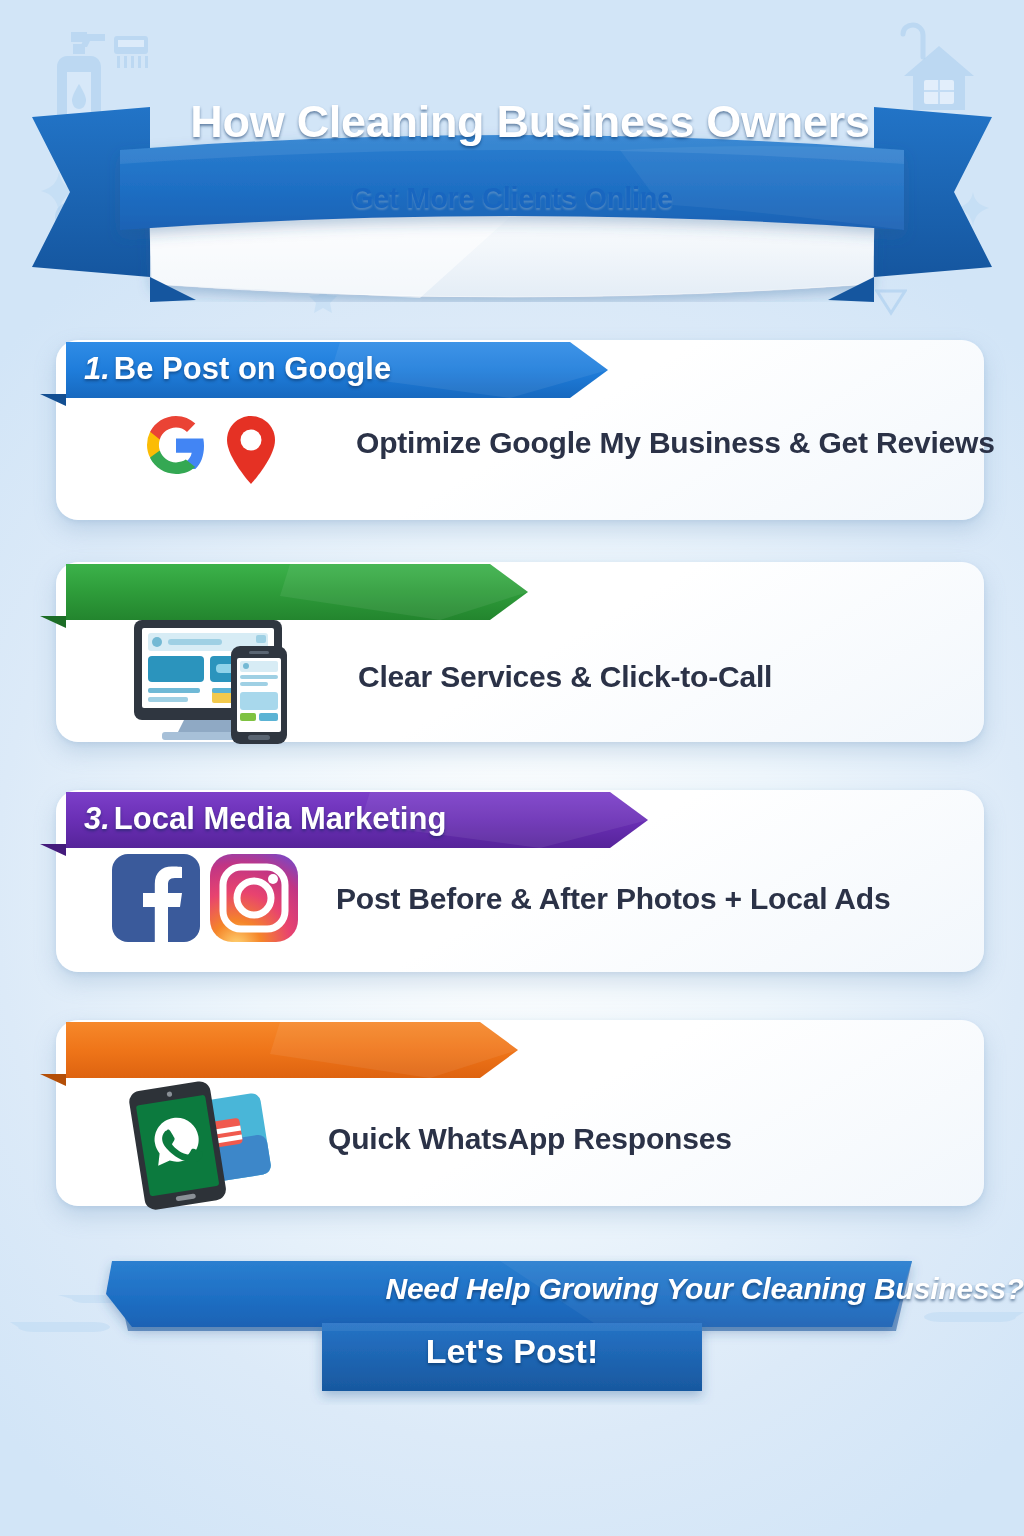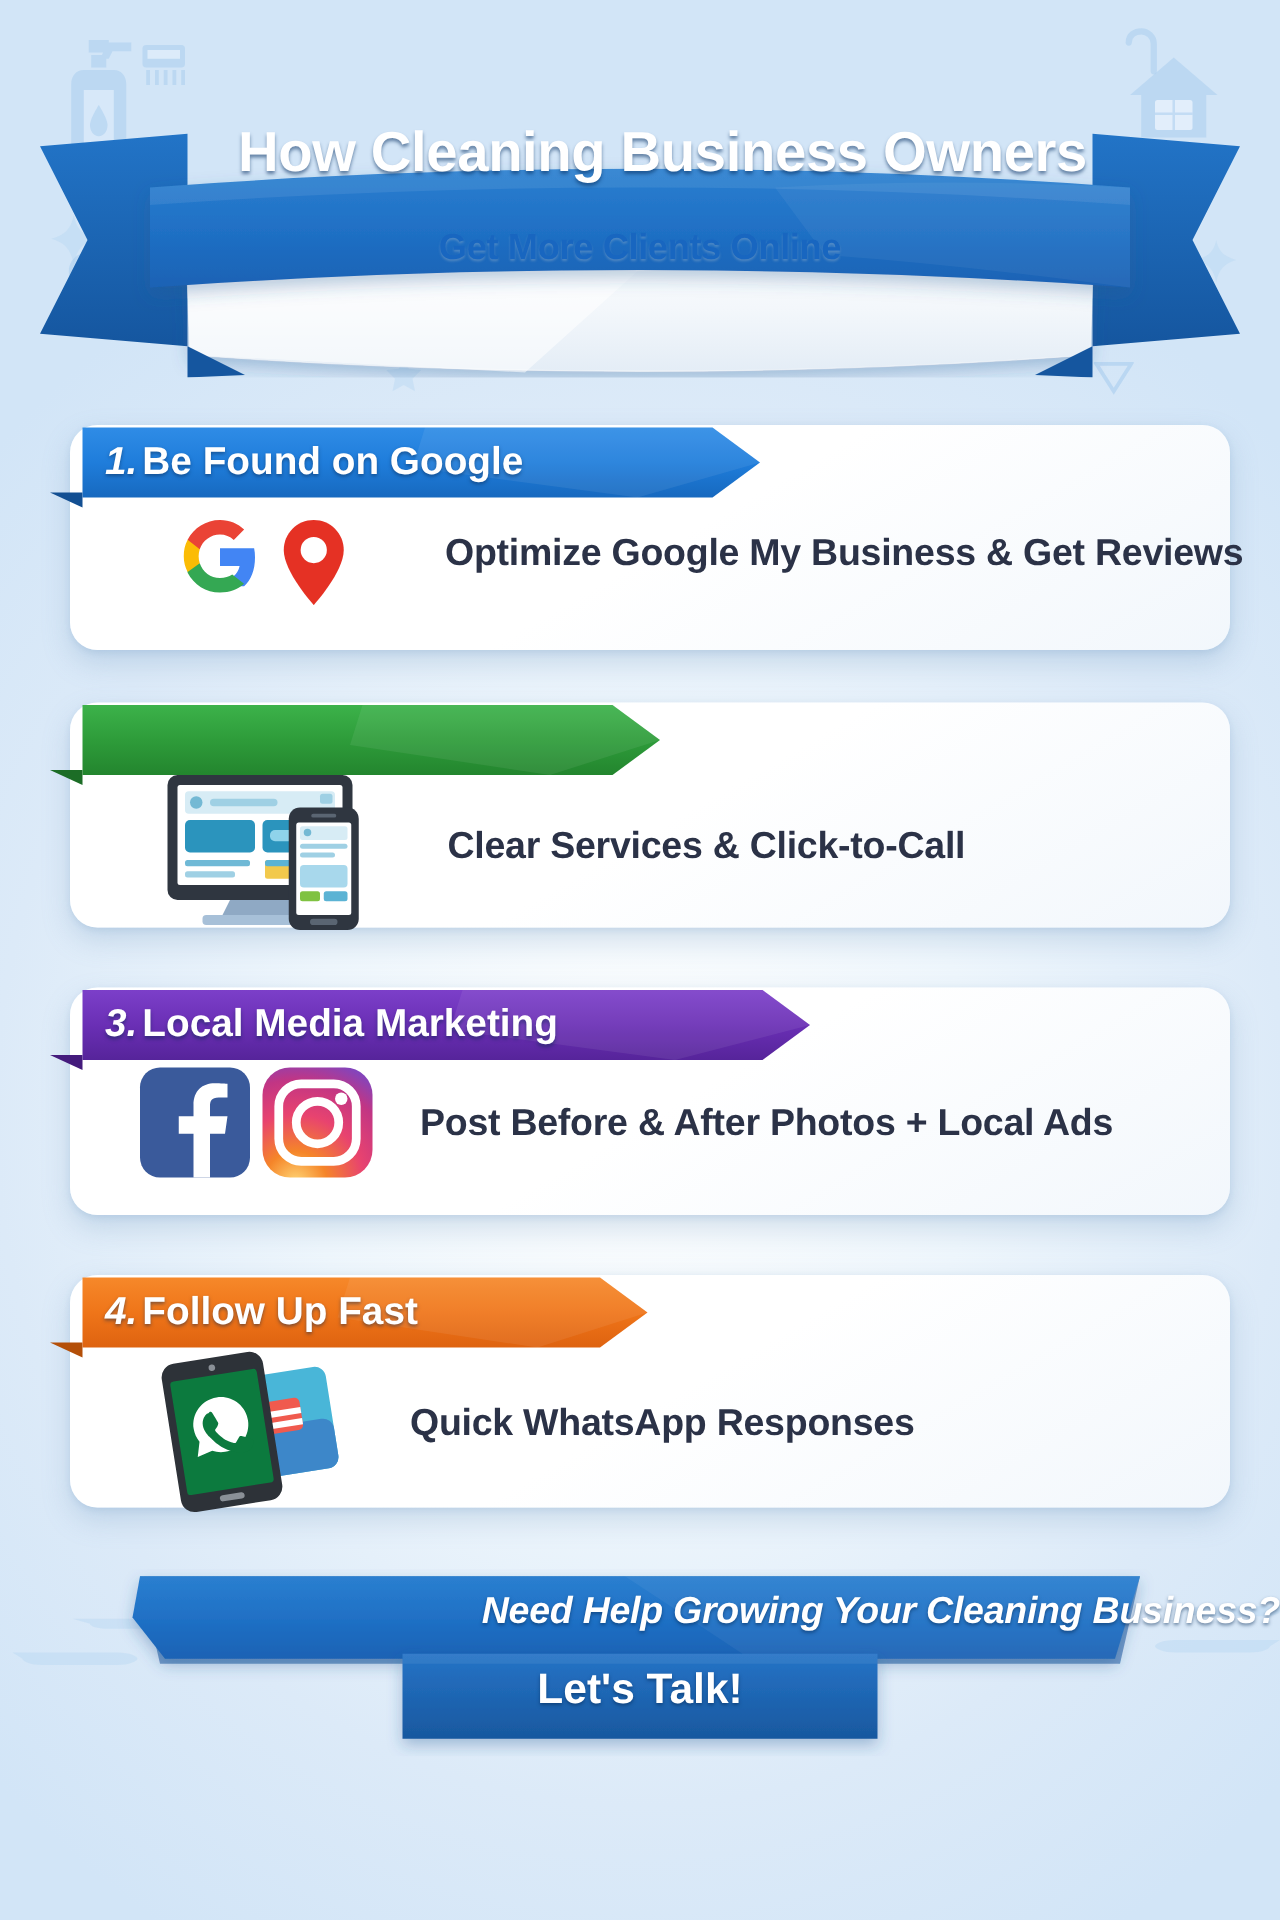--- a/index.html
+++ b/index.html
@@ -213,21 +213,21 @@
           <stop offset="0%" stop-color="#2f8ce6"></stop>
             <stop offset="50%" stop-color="#1f7ddb"></stop>
             <stop offset="100%" stop-color="#1769bf"></stop>
         </linearGradient>
       </defs>
       <path d="M0 60 L26 60 L26 72 Z" fill="#134f92"></path>
       <path d="M26 8 L530 8 L568 36 L530 64 L26 64 Z" fill="url(#g1)"></path>
       <path d="M300 8 L530 8 L568 36 L470 64 L290 40 Z" fill="#ffffff" opacity=".07"></path>
     </svg>
     <div class="rb-label" style="top:6px;">
-      <span class="rb-num">1.</span><span>Be Found on Google</span>
+      <span class="rb-num">1.</span><span>Be Post on Google</span>
     </div>
   </div>
 
   <div class="card-body">
     <div class="card-icon" style="left:50px;top:-6px;">
       <svg width="160" height="100" viewBox="0 0 160 100">
         <path d="M66 50c0-2.6-.2-5.1-.7-7.5H38v14.2h15.7c-.7 3.7-2.7 6.8-5.8 8.9v7.4h9.4C62.8 68 66 60 66 50z" fill="#4285f4"></path>
         <path d="M38 78c7.8 0 14.4-2.6 19.2-7l-9.4-7.4c-2.6 1.8-6 2.8-9.8 2.8-7.5 0-13.9-5.1-16.2-11.9h-9.7v7.6C17 71.6 26.8 78 38 78z" fill="#34a853"></path>
         <path d="M21.8 54.5c-.6-1.8-.9-3.6-.9-5.5s.3-3.8.9-5.6v-7.6h-9.7A28 28 0 0 0 9 49c0 4.5 1.1 8.8 3.1 12.6l9.7-7.1z" fill="#fbbc05"></path>
         <path d="M38 31.6c4.2 0 8 1.5 11 4.3l8.3-8.3C52.3 22.9 45.8 20 38 20c-11.2 0-21 6.4-25.9 15.8l9.7 7.6c2.3-6.8 8.7-11.8 16.2-11.8z" fill="#ea4335"></path>
@@ -344,23 +344,20 @@
         <linearGradient id="g4" x1="0" y1="0" x2="0" y2="1">
           <stop offset="0%" stop-color="#f6882a"></stop>
             <stop offset="50%" stop-color="#ef7519"></stop>
             <stop offset="100%" stop-color="#de6310"></stop>
         </linearGradient>
       </defs>
       <path d="M0 60 L26 60 L26 72 Z" fill="#b44f08"></path>
       <path d="M26 8 L440 8 L478 36 L440 64 L26 64 Z" fill="url(#g4)"></path>
       <path d="M240 8 L440 8 L478 36 L390 64 L230 40 Z" fill="#ffffff" opacity=".07"></path>
     </svg>
-    <div class="rb-label" style="top:6px;">
-      <span class="rb-num">4.</span><span>Follow Up Fast</span>
-    </div>
   </div>
 
   <div class="card-body">
     <div class="card-icon" style="left:32px;top:-12px;">
       <svg width="170" height="140" viewBox="0 0 170 140">
         <g transform="rotate(-9 80 70)">
           <rect x="78" y="32" width="68" height="82" rx="9" fill="#49b6d8"></rect>
           <rect x="78" y="74" width="68" height="40" rx="9" fill="#3d87c9"></rect>
           <rect x="88" y="54" width="34" height="26" rx="4" fill="#f05a4e"></rect>
           <rect x="88" y="62" width="34" height="5" fill="#ffffff"></rect>
@@ -395,13 +392,13 @@
       </filter>
     </defs>
     <path d="M112 6 L912 6 L896 76 L128 76 Z" fill="#17569e" opacity=".55"></path>
     <path d="M112 6 L912 6 L892 72 L132 72 L106 39 Z" fill="url(#fbG)" filter="url(#fsh)"></path>
     <path d="M500 6 L912 6 L892 72 L600 72 Z" fill="#ffffff" opacity=".05"></path>
     <rect x="322" y="68" width="380" height="68" fill="url(#fpG)" filter="url(#fsh)"></rect>
     <rect x="322" y="68" width="380" height="8" fill="#ffffff" opacity=".07"></rect>
   </svg>
 </div>
 <div class="foot-line1">Need Help Growing Your Cleaning Business?</div>
-<div class="foot-line2">Let's Talk!</div>
+<div class="foot-line2">Let's Post!</div>
 
 </body></html>

